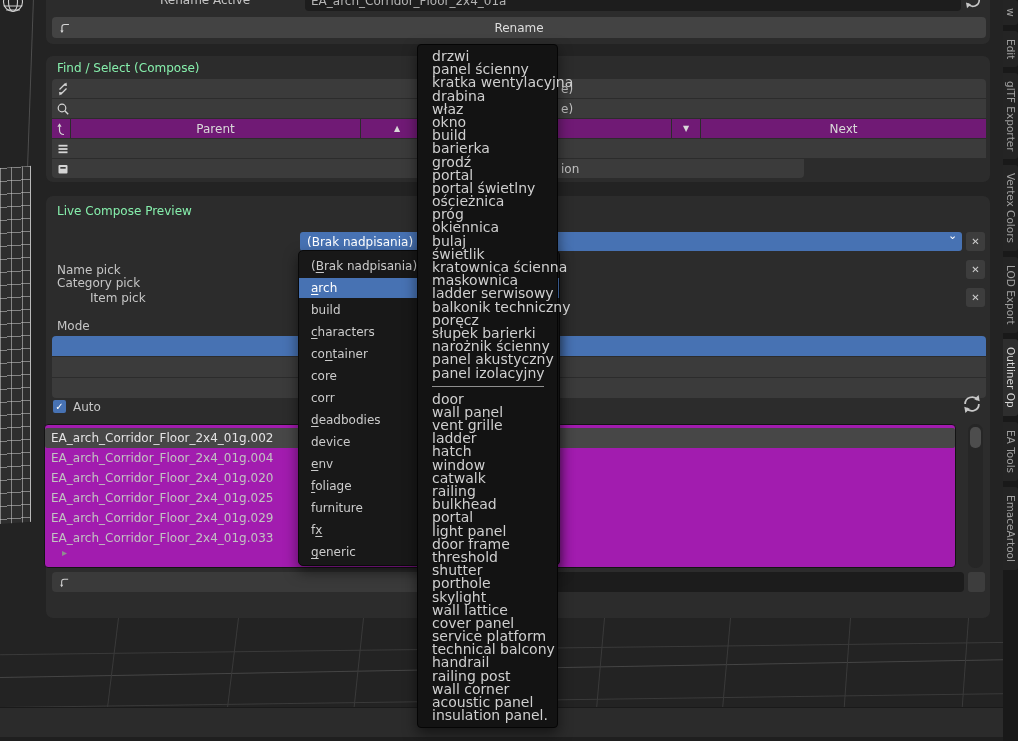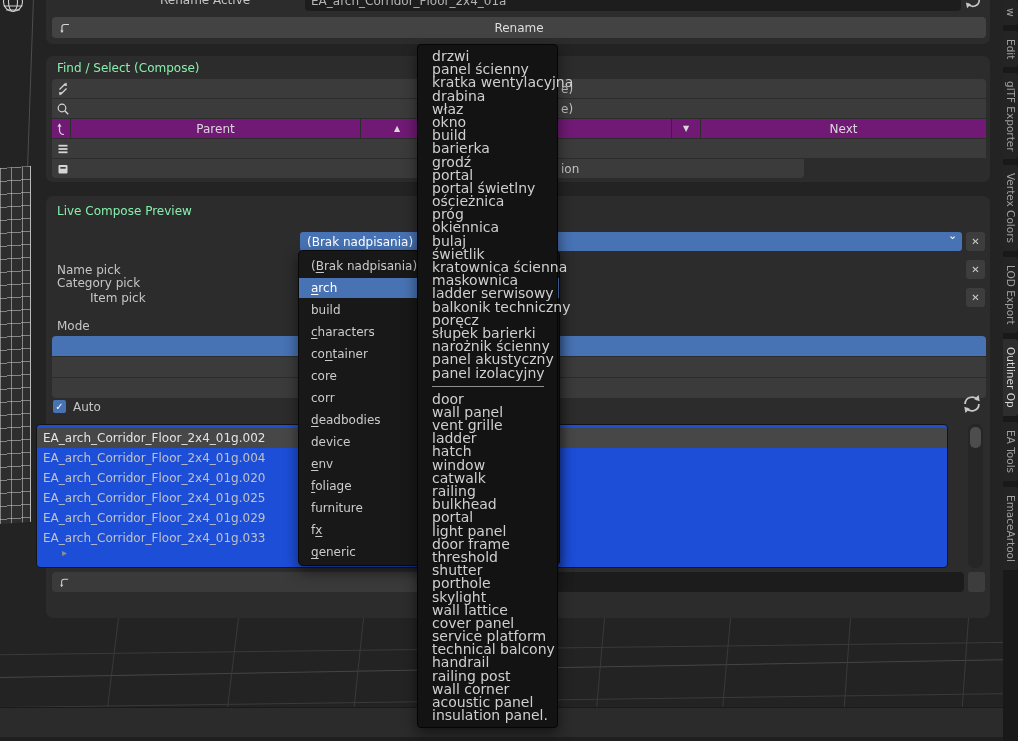--- a/index.html
+++ b/index.html
@@ -33,21 +33,21 @@
   .lbl{color:#c5c5c5;}
   
   .btn{background:#434343;border-radius:4px;color:#dedede;display:flex;align-items:center;justify-content:center;}
   .wrow{background:#3b3b3b;display:flex;align-items:center;}
   .field{background:#1d1d1d;border-radius:4px;color:#b5b5b5;display:flex;align-items:center;padding-left:6px;overflow:hidden;white-space:nowrap;}
   .seg{background:#701a75;position:absolute;top:0;height:19px;display:flex;align-items:center;justify-content:center;color:#d8d8d8;}
   .xbtn{background:#3d3d3d;border-radius:3px;display:flex;align-items:center;justify-content:center;color:#cfcfcf;font-size:10px;}
   .blue{background:#4772b3;color:#fff;}
   .tri{font-size:8px;color:#d8d8d8;}
   
-  #listbox{left:36px;top:424px;width:912px;height:144px;background:#1d4ed8;border:1px solid #141414;border-radius:4px;
+  #listbox{left:44px;top:424px;width:912px;height:144px;background:#a21caf;border:1px solid #141414;border-radius:4px;
            box-sizing:border-box;padding-top:3px;overflow:hidden;}
   .lrow{height:20px;line-height:20px;padding-left:6px;color:#c2c2c2;white-space:nowrap;}
   .lrow.sel{background:#474747;border-radius:2px;color:#e4e4e4;}
   #lscroll{left:968px;top:424px;width:15px;height:144px;background:#262626;border-radius:7px;}
   #lthumb{left:970px;top:427px;width:11px;height:21px;background:#4d4d4d;border-radius:5px;}
   
   #catmenu{left:298px;top:250px;width:262px;height:316px;background:#181818;border:1px solid #0a0a0a;
            border-radius:5px;box-shadow:0 6px 14px rgba(0,0,0,.5);padding-top:5px;box-sizing:border-box;z-index:5;}
   .mitem{height:20px;line-height:20px;margin-bottom:2px;padding-left:12px;color:#cbcbcb;white-space:nowrap;}
   .mitem.sel{background:#4772b3;color:#fff;}

